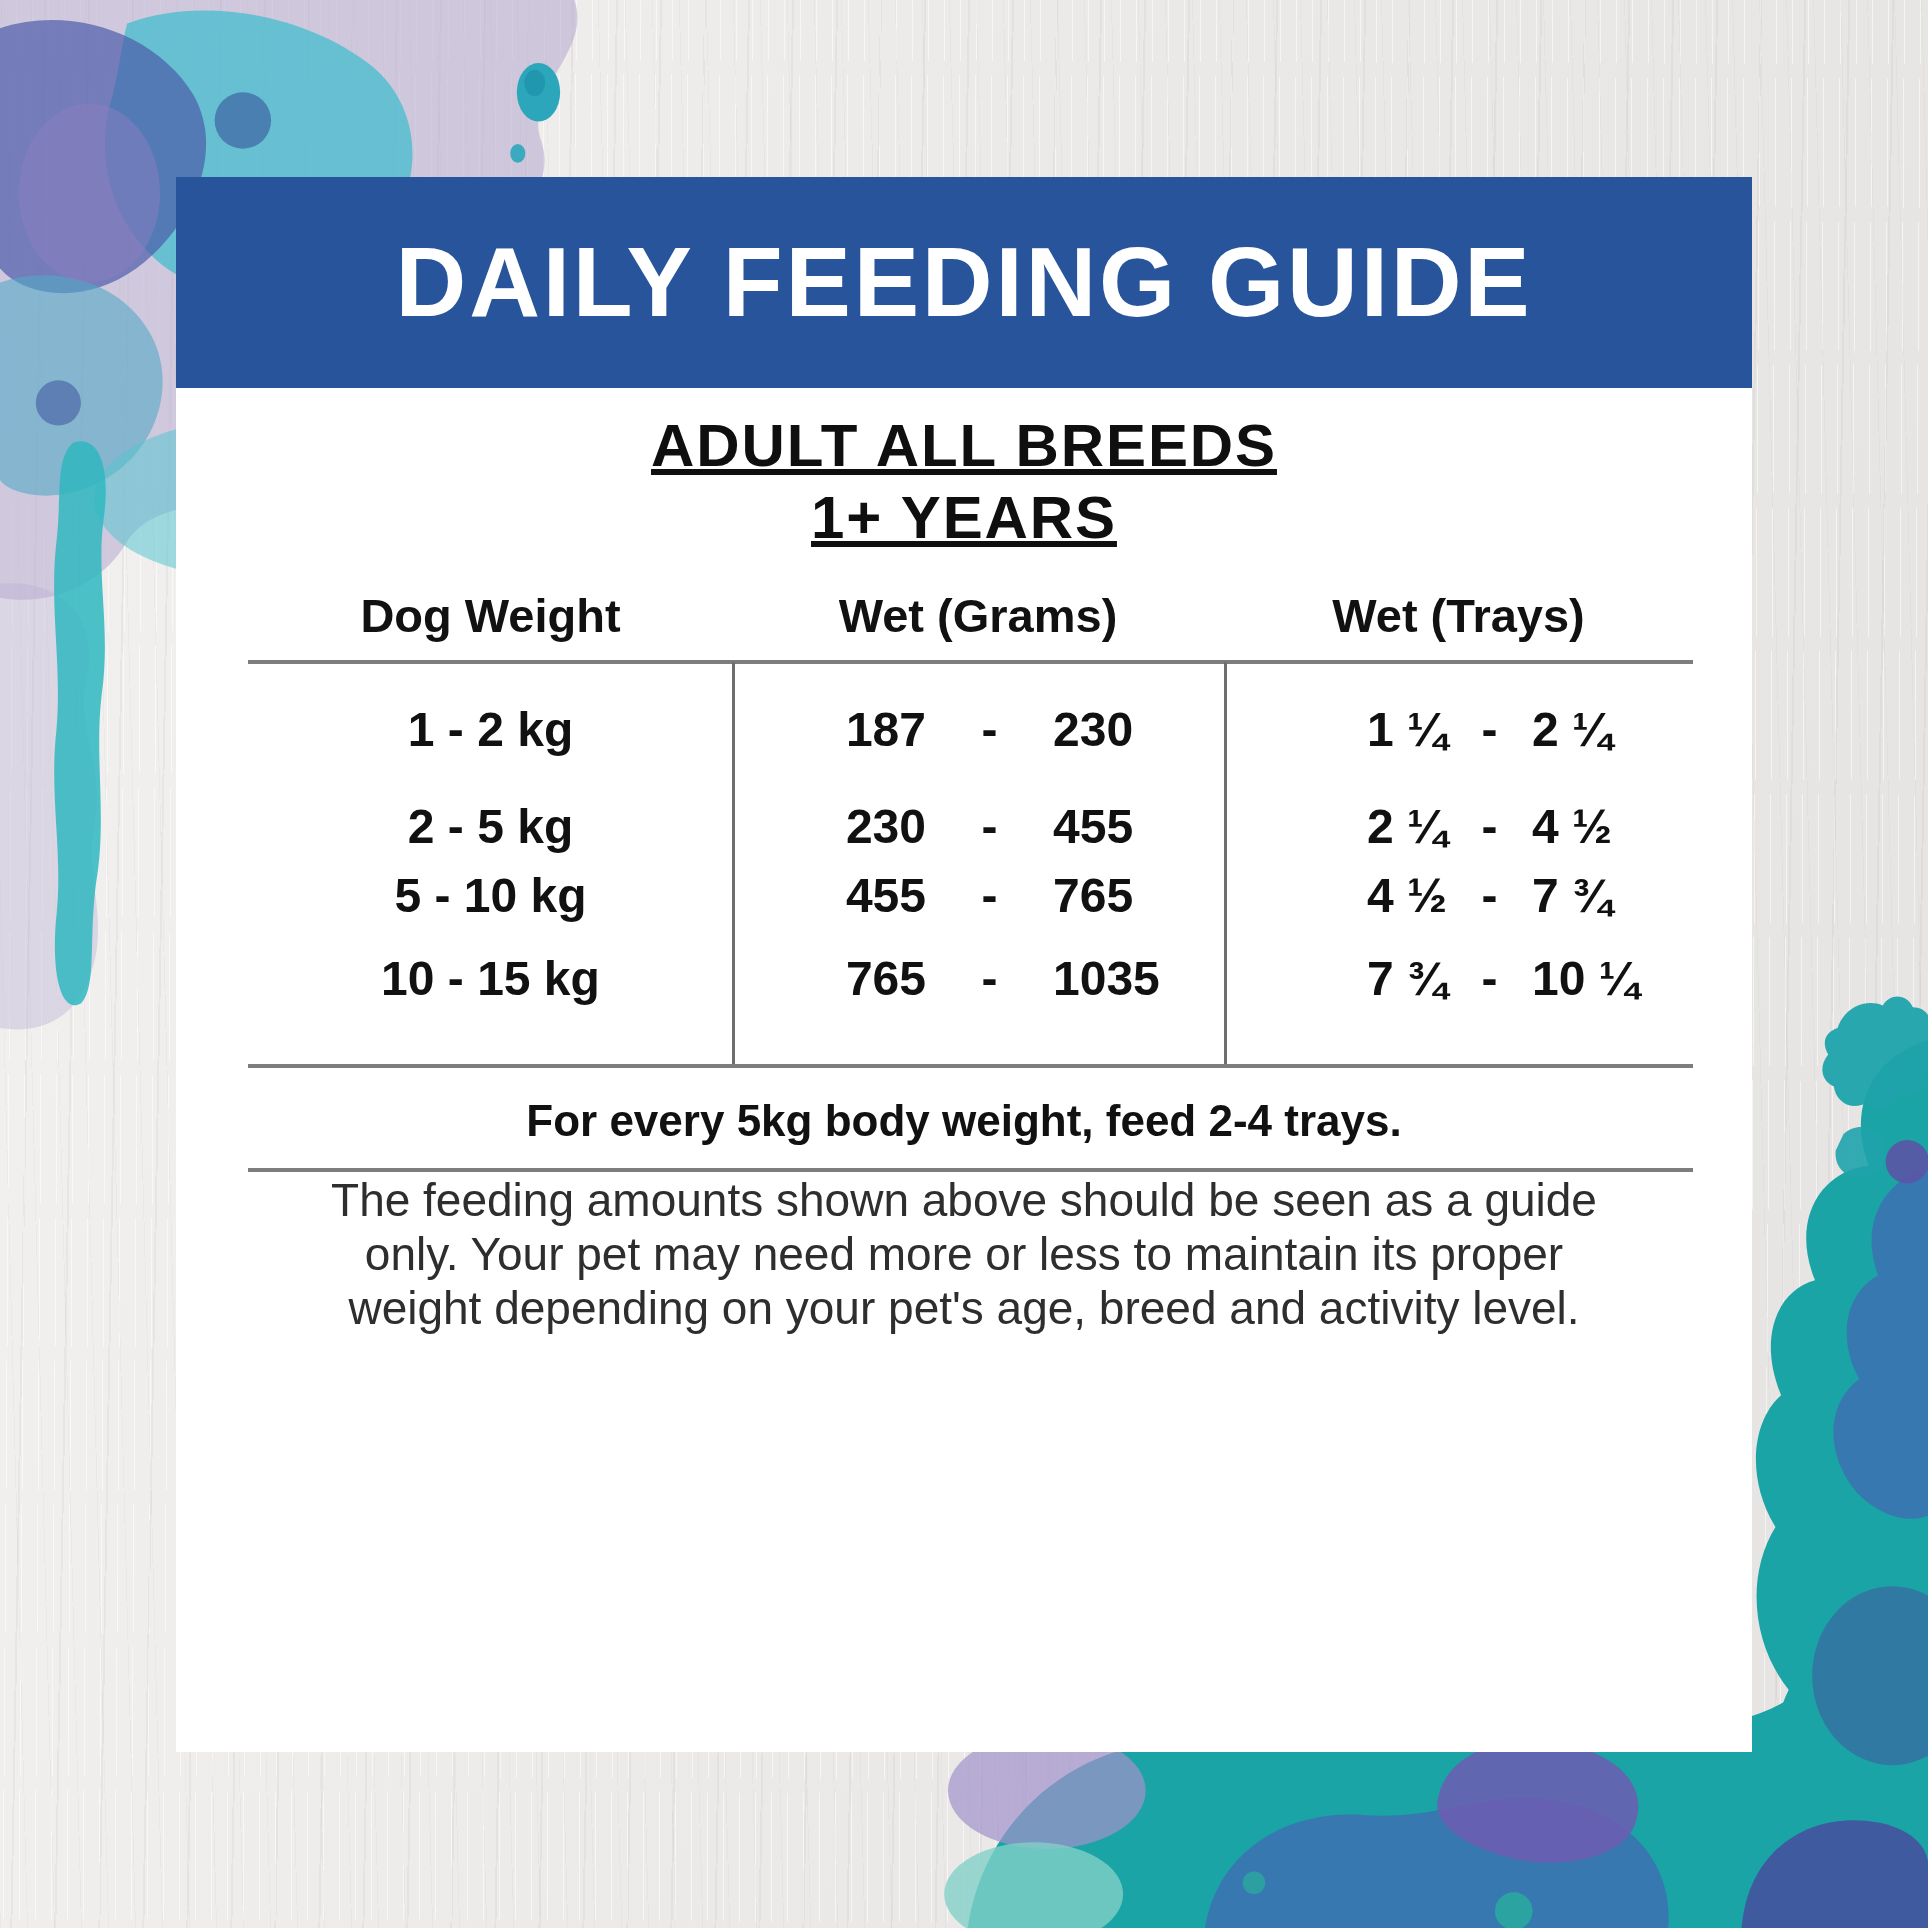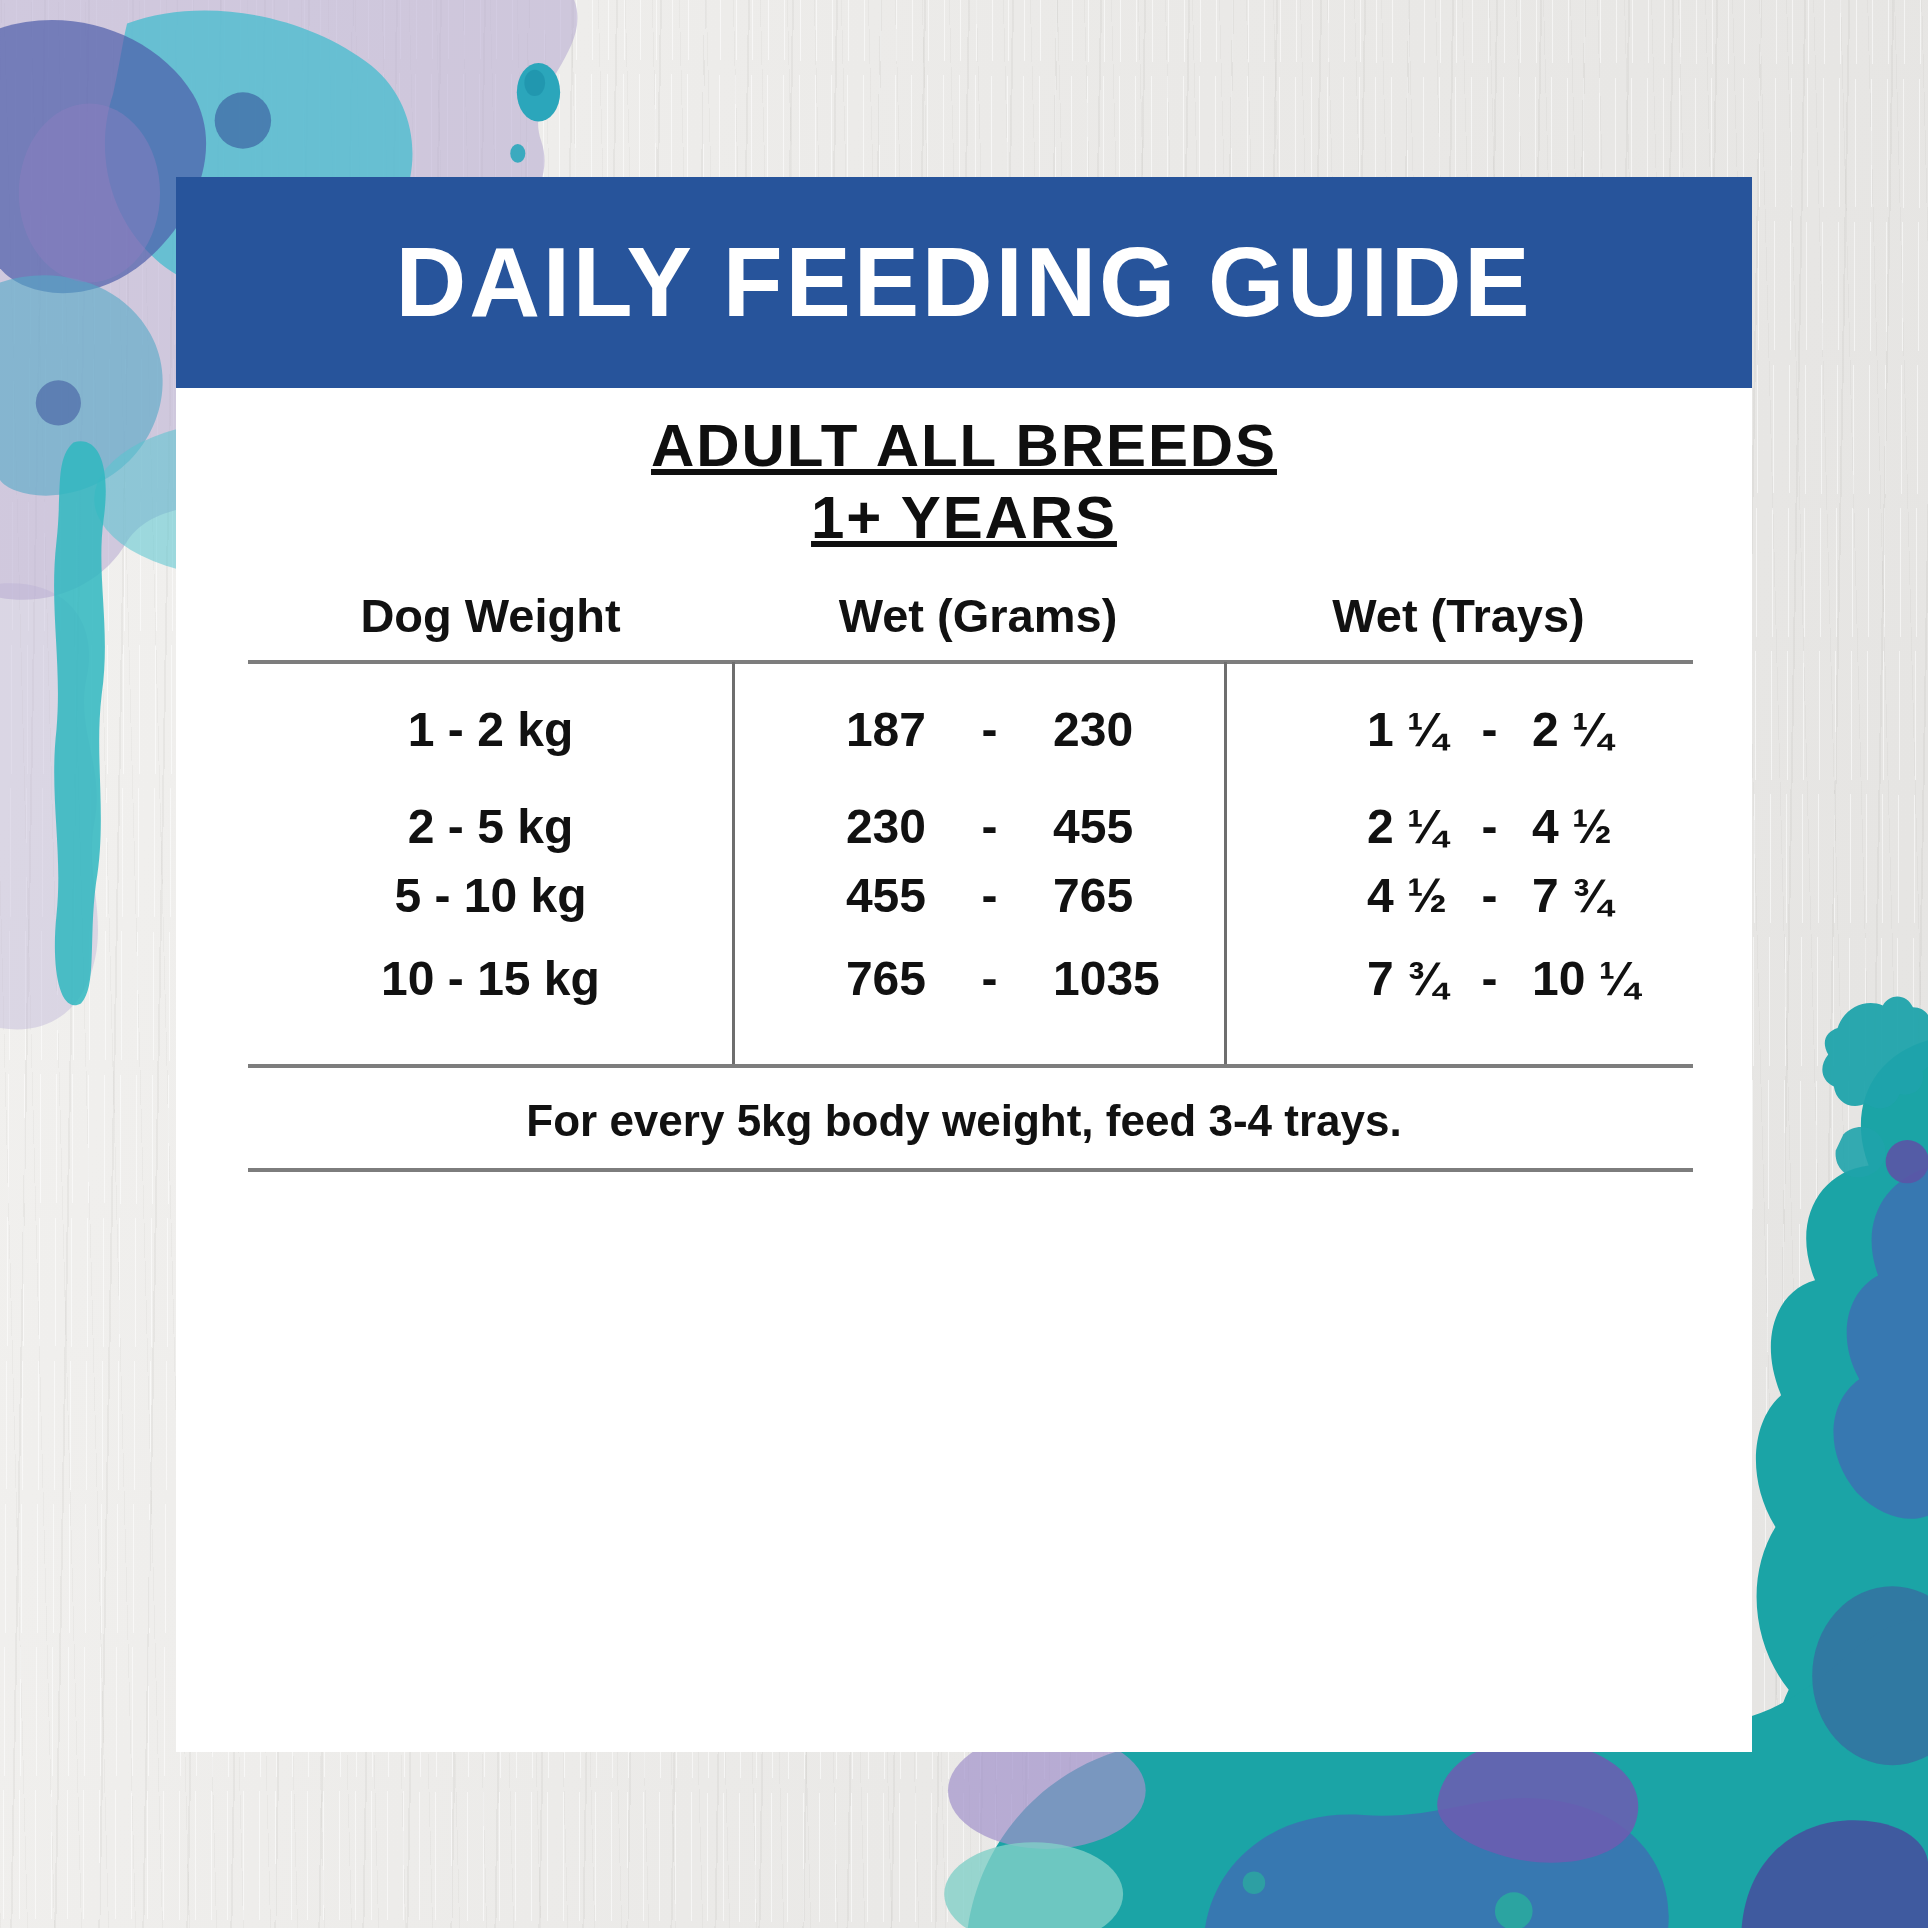--- a/index.html
+++ b/index.html
@@ -181,18 +181,23 @@
     </div>
     <div class="c3">
       <span class="lo">7 ¾</span>
       <span class="dash">-</span>
       <span class="hi">10 ¼</span>
     </div>
   </div>
 
   <div class="rule rule-bottom"></div>
 
-  <div class="footnote">For every 5kg body weight, feed 3-4 trays.</div>
+  <div class="footnote">For every 5kg body weight, feed 2-4 trays.</div>
 
   <div class="rule rule-footer"></div>
 
+  <div class="disclaimer">
+    <div>The feeding amounts shown above should be seen as a guide</div>
+    <div>only. Your pet may need more or less to maintain its proper</div>
+    <div>weight depending on your pet's age, breed and activity level.</div>
+  </div>
 </div>
 
 
 </body></html>

